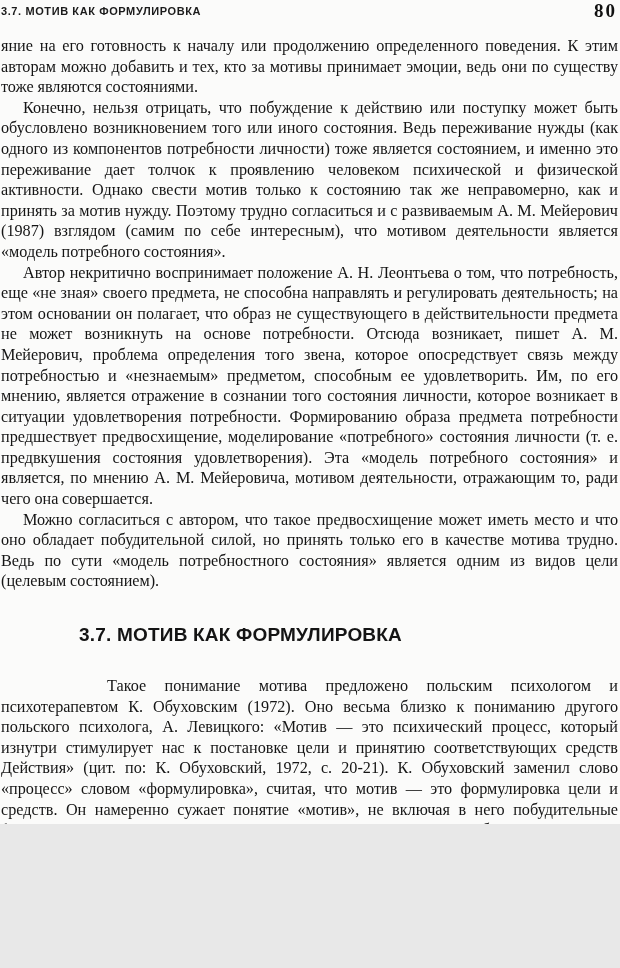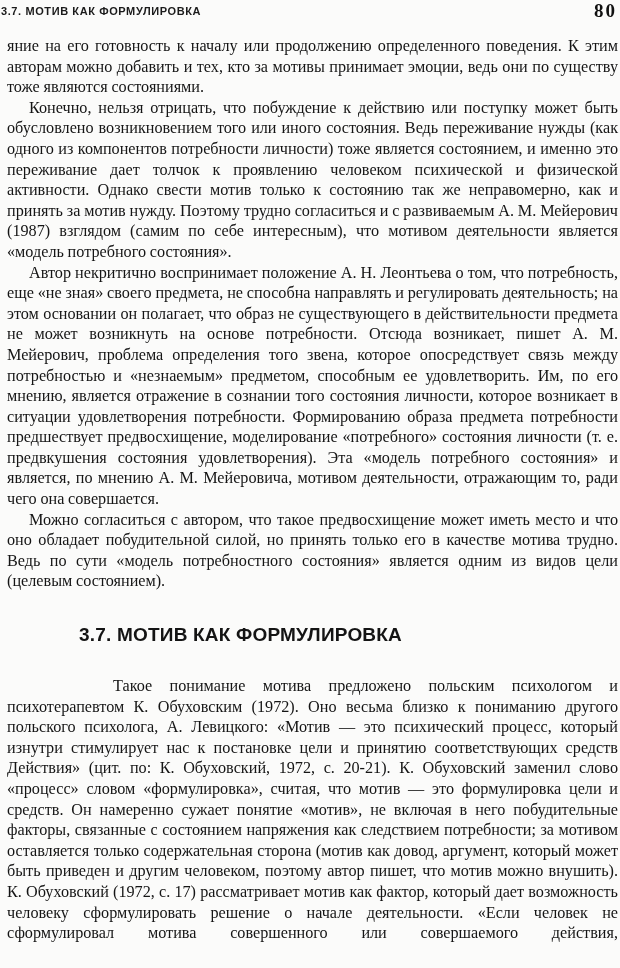--- a/index.html
+++ b/index.html
@@ -3,21 +3,21 @@
 <meta charset="utf-8">
 <style>
   html, body {
     margin: 0;
     padding: 0;
     background: #e8e8e8;
   }
   .page {
     position: relative;
     width: 620px;
-    height: 968px;
+    height: 824px;
     background: #fbfbfa;
     color: #151515;
     overflow: hidden;
     font-family: "Liberation Serif", serif;
   }
   .page-header {
     position: absolute;
     top: 0;
     left: 1px;
     right: 2px;
@@ -51,21 +51,20 @@
     right: 2px;
   }
   .page-body p {
     margin: 0;
     font-size: 16.2px;
     line-height: 20.6px;
     text-align: justify;
     text-indent: 22px;
     hyphens: auto;
     word-spacing: -0.3px;
-    padding-left: 6px;
   }
   p.continuation {
     text-indent: 0;
   }
   p.section-opening {
     text-indent: 106px;
     text-align-last: justify;
   }
   h2.section-heading {
     font-family: "Liberation Sans", sans-serif;

